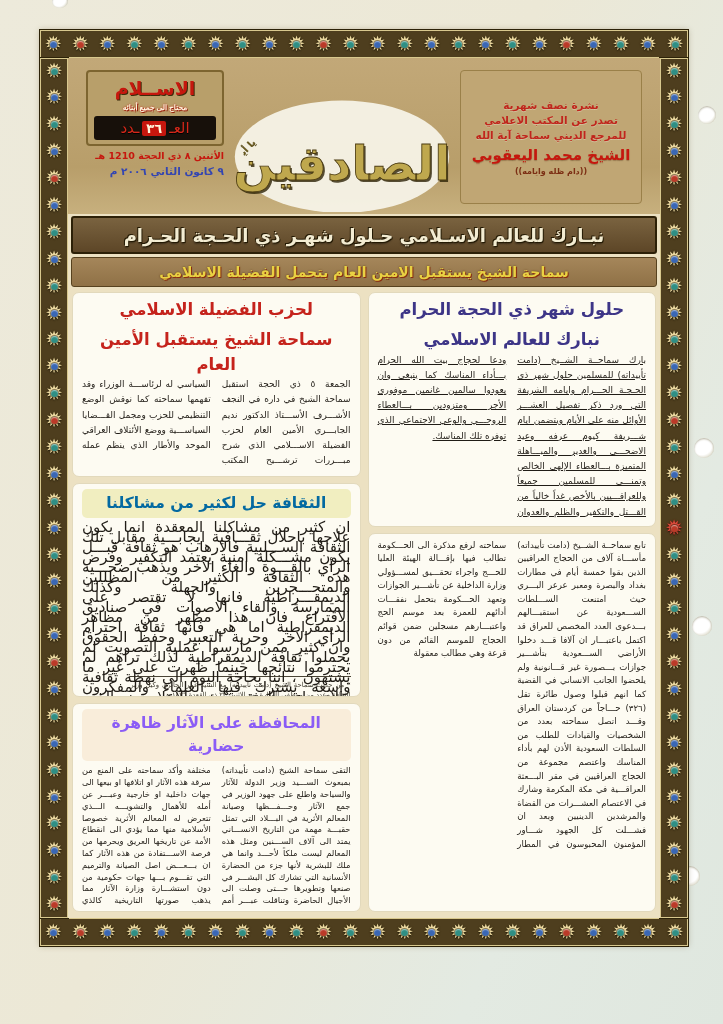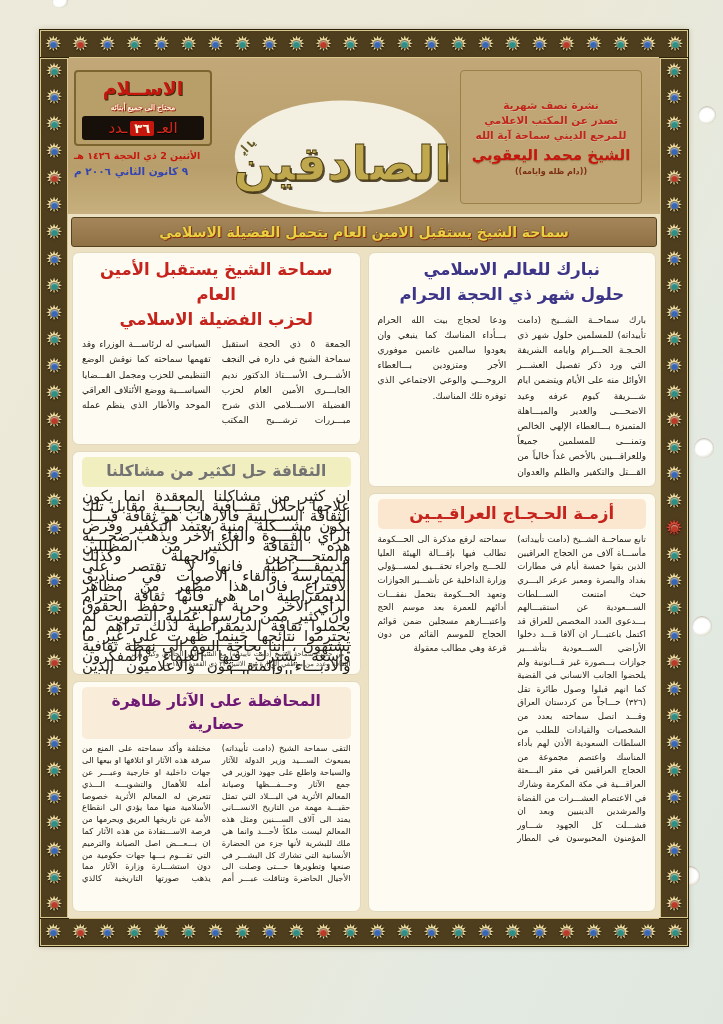--- a/index.html
+++ b/index.html
@@ -29,21 +29,21 @@
   
   .inner{position:absolute;left:28px;top:28px;right:28px;bottom:28px;display:flex;flex-direction:column;background:#ece1c2;}
   
   .masthead{height:152px;flex:0 0 auto;display:flex;align-items:stretch;background:linear-gradient(#c2a878,#b89e6a 70%,#c7b07e);padding:4px 4px 0 4px;gap:2px;}
   .pubbox{width:172px;flex:0 0 auto;margin:8px 14px 10px 2px;background:#c0a674;border:1px solid #9a8049;border-radius:4px;
           display:flex;flex-direction:column;align-items:center;justify-content:center;gap:3px;padding:4px;}
   .pub-line{color:#c0261c;font-weight:bold;font-size:10.5px;text-shadow:0 1px 0 rgba(255,255,255,.25);}
   .pub-name{color:#c6170e;font-weight:bold;font-size:15px;margin-top:2px;text-shadow:0 1px 1px rgba(70,30,0,.3);}
   .pub-hon{color:#7c2f14;font-weight:bold;font-size:8px;}
   .logo-wrap{flex:1 1 auto;display:flex;align-items:center;justify-content:center;overflow:hidden;}
-  .issuebox{width:150px;flex:0 0 auto;margin:8px 2px 8px 2px;display:flex;flex-direction:column;align-items:flex-end;justify-content:flex-start;gap:4px;}
+  .issuebox{width:150px;flex:0 0 auto;margin:8px 2px 8px 2px;display:flex;flex-direction:column;align-items:flex-start;justify-content:flex-start;gap:4px;}
   .islam-box{width:128px;background:#b89f6a;border:2px solid #7d6530;border-radius:4px;padding:5px 3px 4px 3px;display:flex;flex-direction:column;align-items:center;gap:4px;}
   .islam-title{color:#c6170e;font-weight:bold;font-size:19px;text-shadow:1px 1px 0 #3c2c0c;}
   .islam-sub{color:#fff7e0;font-weight:bold;font-size:7.5px;text-shadow:0 0 2px #c6170e,1px 1px 0 #8a2008;font-family:Liberation Serif, serif;}
   .issue-strip{width:118px;background:#17100a;border-radius:3px;display:flex;align-items:center;justify-content:center;gap:3px;padding:3px 2px;}
   .issue-word{color:#d6281a;font-weight:normal;font-size:15px;text-shadow:0 1px 0 #000;}
   .issue-num{background:#c6170e;color:#fff6dc;font-weight:bold;font-size:13px;padding:0 4px;border-radius:2px;}
   .date-hijri{color:#c6170e;font-weight:bold;font-size:9.5px;}
   .date-greg{color:#3345b2;font-weight:bold;font-size:10.5px;}
   
   .banner-main{flex:0 0 auto;margin:2px 3px 0 3px;height:34px;background:linear-gradient(#7a6340,#5d4627);
@@ -53,31 +53,31 @@
               border:1px solid #57421f;border-radius:3px;display:flex;align-items:center;justify-content:center;}
   .banner-sub span{color:#e9d143;font-weight:bold;font-size:14px;text-shadow:1px 1px 0 #8a2c10,0 0 2px #5e3c10;}
   
   .content{flex:1 1 auto;display:flex;gap:7px;padding:5px 4px 6px 4px;background:#ece1c2;overflow:hidden;}
   .col{flex:1 1 0;display:flex;flex-direction:column;gap:6px;overflow:hidden;}
   .panel{background:#fdfbf2;border:1px solid #e2d9bc;border-radius:7px;padding:5px 9px;overflow:hidden;}
   .headline{font-weight:bold;text-align:center;line-height:1.5;}
   .hl-red{color:#c5231c;font-size:16.5px;}
   .hl-purple{color:#3d3587;font-size:16.5px;}
   .hl-band{border-radius:5px;padding:3px 6px;margin-bottom:4px;}
-  .band-yellow{background:#f1eec0;color:#737373;font-size:15.5px;}
+  .band-yellow{background:#f1eec0;color:#0369a1;font-size:15.5px;}
   .band-peach{background:#fbe6cf;color:#c5231c;font-size:16.5px;}
-  .band-cream{background:#f9edda;color:#701a75;font-size:15.5px;}
+  .band-cream{background:#f9edda;color:#8b5cf6;font-size:15.5px;}
   .body-text{color:#201c16;text-align:justify;}
   .two-col{column-count:2;column-gap:11px;column-fill:auto;}
   .fs-a{font-size:9px;line-height:15.2px;}
   .fs-b{font-size:8.6px;line-height:13.6px;}
   .fs-c{font-size:15px;line-height:10px;}
   .fs-d{font-size:8.3px;line-height:11.8px;}
   .h-reception{height:102px;}
-  .h-congrats{height:168px;}
+  .h-congrats{height:168px;text-decoration:underline;}
   .h-hajj{height:318px;}
   .h-culture{height:148px;}
   .h-antiq{height:150px;}
   .footnote{margin-top:6px;border-top:1.5px solid #4a4436;width:82%;padding-top:3px;
             color:#3c382c;font-size:6.8px;line-height:1.5;text-align:justify;}
 </style>
 </head>
 <body>
 
 <div class="punch" style="left:52px;top:-6px;width:16px;height:14px;"></div>
@@ -235,48 +235,50 @@
       <div class="issuebox">
         <div class="islam-box">
           <span class="islam-title">الاســلام</span>
           <span class="islam-sub">محتاج الى جميع أبنائه</span>
           <div class="issue-strip">
             <span class="issue-word">العـ</span>
             <span class="issue-num">٣٦</span>
             <span class="issue-word">ـدد</span>
           </div>
         </div>
-        <span class="date-hijri">الأثنين 2 ذي الحجة ١٤٢٦ هـ</span>
+        <span class="date-hijri">الأثنين ٨ ذي الحجة 1210 هـ</span>
         <span class="date-greg">٩ كانون الثاني ٢٠٠٦ م</span>
       </div>
     </div>
 
+    <div class="banner-main">
+      <span>نبـارك للعالم الاسـلامي حـلول شهـر ذي الحـجة الحـرام</span>
+    </div>
     <div class="banner-sub">
       <span>سماحة الشيخ يستقبل الامين العام بتحمل الفضيلة الاسلامي</span>
     </div>
 
     <div class="content">
 
       <div class="col">
         <div class="panel">
+          <div class="headline hl-purple" style="margin-bottom:5px;">حلول شهر ذي الحجة الحرام</div>
           <div class="headline hl-purple">نبارك للعالم الاسلامي</div>
-          <div class="headline hl-purple" style="margin-bottom:5px;">حلول شهر ذي الحجة الحرام</div>
           <div class="body-text two-col fs-a h-congrats">بارك سماحــة الشــيخ (دامت تأييداته) للمسلمين حلول شهر ذي الحـجـة الحـــرام وايامه الشريفة التي ورد ذكر تفصيل العشـــر الأوائل منه على الأيام ويتضمن ايام شـــريفة كيوم عرفه وعيد الاضحـــى والغدير والمبـــاهلة المتميزة بـــالعطاء الإلهي الخالص وتمنـــى للمسلمين جميعاً وللعراقـــيين بالأخص غداً خالياً من القـــتل والتكفير والظلم والعدوان ودعا لحجاج بيت الله الحرام بـــأداء المناسك كما ينبغي وان يعودوا سالمين غانمين موفوري الأجر ومتزودين بـــالعطاء الروحـــي والوعي الاجتماعي الذي توفره تلك المناسك.</div>
         </div>
 
         <div class="panel" style="flex:1 1 auto;">
-          <div class="headline hl-band band-peach">أزمـة الحـجـاج العراقـيـين</div>
           <div class="body-text two-col fs-b h-hajj">تابع سماحــة الشــيخ (دامت تأييداته) مأســـاة آلاف من الحجاج العراقيين الذين بقوا خمسة أيام في مطارات بغداد والبصرة ومعبر عرعر البـــري حيث امتنعت الســـلطات الســـعودية عن استقبـــالهم بـــدعوى العدد المخصص للعراق قد اكتمل باعتبـــار ان آلافا قـــد دخلوا الأراضي الســـعودية بتأشـــير جوازات بـــصورة غير قـــانونية ولم يلحضوا الجانب الانساني في القضية كما انهم قبلوا وصول طائرة تقل (٣٢٦) حـــاجاً من كردستان العراق وقـــد اتصل سماحته بعدد من الشخصيات والقيادات للطلب من السلطات السعودية الأذن لهم بأداء المناسك واعتصم مجموعة من الحجاج العراقيين في مقر البـــعثة العراقـــية في مكة المكرمة وشارك في الاعتصام العشـــرات من القضاة والمرشدين الدينيين وبعد ان فشـــلت كل الجهود شـــاور المؤمنون المحبوسون في المطار سماحته لرفع مذكرة الى الحـــكومة تطالب فيها بإقـــالة الهيئة العليا للحـــج واجراء تحقـــيق لمســـؤولي وزارة الداخلية عن تأشـــير الجوازات وتعهد الحـــكومة بتحمل نفقـــات أدائهم للعمرة بعد موسم الحج واعتبـــارهم مسجلين ضمن قوائم الحجاج للموسم القائم من دون قرعة وهي مطالب معقولة</div>
         </div>
       </div>
 
       <div class="col">
         <div class="panel">
+          <div class="headline hl-red" style="margin-bottom:5px;">لحزب الفضيلة الاسلامي</div>
           <div class="headline hl-red">سماحة الشيخ يستقبل الأمين العام</div>
-          <div class="headline hl-red" style="margin-bottom:5px;">لحزب الفضيلة الاسلامي</div>
           <div class="body-text two-col fs-a h-reception">الجمعة ٥ ذي الحجة استقبل سماحة الشيخ في داره في النجف الأشـــرف الأســـتاذ الدكتور نديم الجابـــري الأمين العام لحزب الفضيلة الاســـلامي الذي شرح مبـــررات ترشـــيح المكتب السياسي له لرئاســـة الوزراء وقد تفهمها سماحته كما نوقش الوضع التنظيمي للحزب ومجمل القـــضايا السياســـية ووضع الأئتلاف العراقي الموحد والأطار الذي ينظم عمله وحضر اللقاء عدد من قـــياداة الحـــزب والاستاذ علي الدباغ.</div>
         </div>
 
         <div class="panel">
           <div class="headline hl-band band-yellow">الثقافة حل لكثير من مشاكلنا</div>
           <div class="body-text fs-c h-culture">ان كثير من مشاكلنا المعقدة انما يكون علاجها باحلال ثقـــافية ايجابـــية مقابل تلك الثقافة الســـلبية فالارهاب هو ثقافة قبـــل يكون مشـــكلة امنية يعتمد التكفير وفرض الرأي بالقـــوة والغاء الاخر ويذهب ضحـــية هذه الثقافة الكثير من المظللين والمتحـــجرين والجهلة وكذلك الديمقـــراطية فانها لا تقتصر على الممارسة والقاء الاصوات في صناديق الاقتراع فان هذا مظهر من مظاهر الديمقراطية اما هي فانها ثقافة احترام الرأي الاخر وحرية التعبير وحفظ الحقوق وان كثير ممن مارسوا عملية التصويت لم يحملوا ثقافة الديمقراطية لذلك تراهم لم يحترموا نتائجها حينما ظهرت على غير ما يشتهون ، اننا بحاجة اليوم الى نهظة ثقافية واسعة يشترك فيها العلماء والمفكرون والادبـــاء والمثقـــفون والاعلاميون الذين يصنعون الرأي العام ويوجهونه نحو الخير والصلاح وكل ما هو ايجابي</div>
           <div class="footnote">* من حديث سماحة الشيخ (دامت تأييداته) مع السيد عمر الجابري وكيل وزير الثقافة وعدد من موظفي الوزارة يوم الاثنين ٢٣ ذي القعدة ١٤٢٦ هـ.</div>
         </div>
 
         <div class="panel" style="flex:1 1 auto;">

